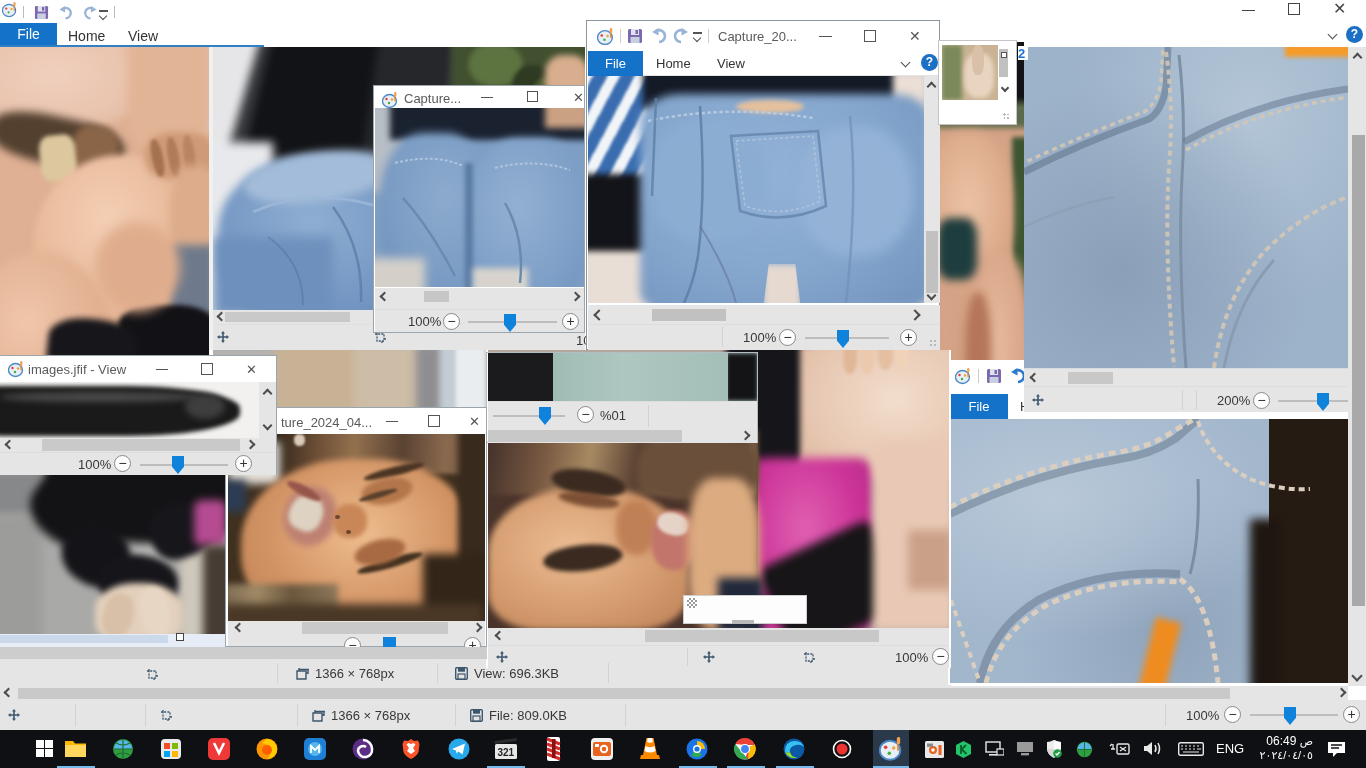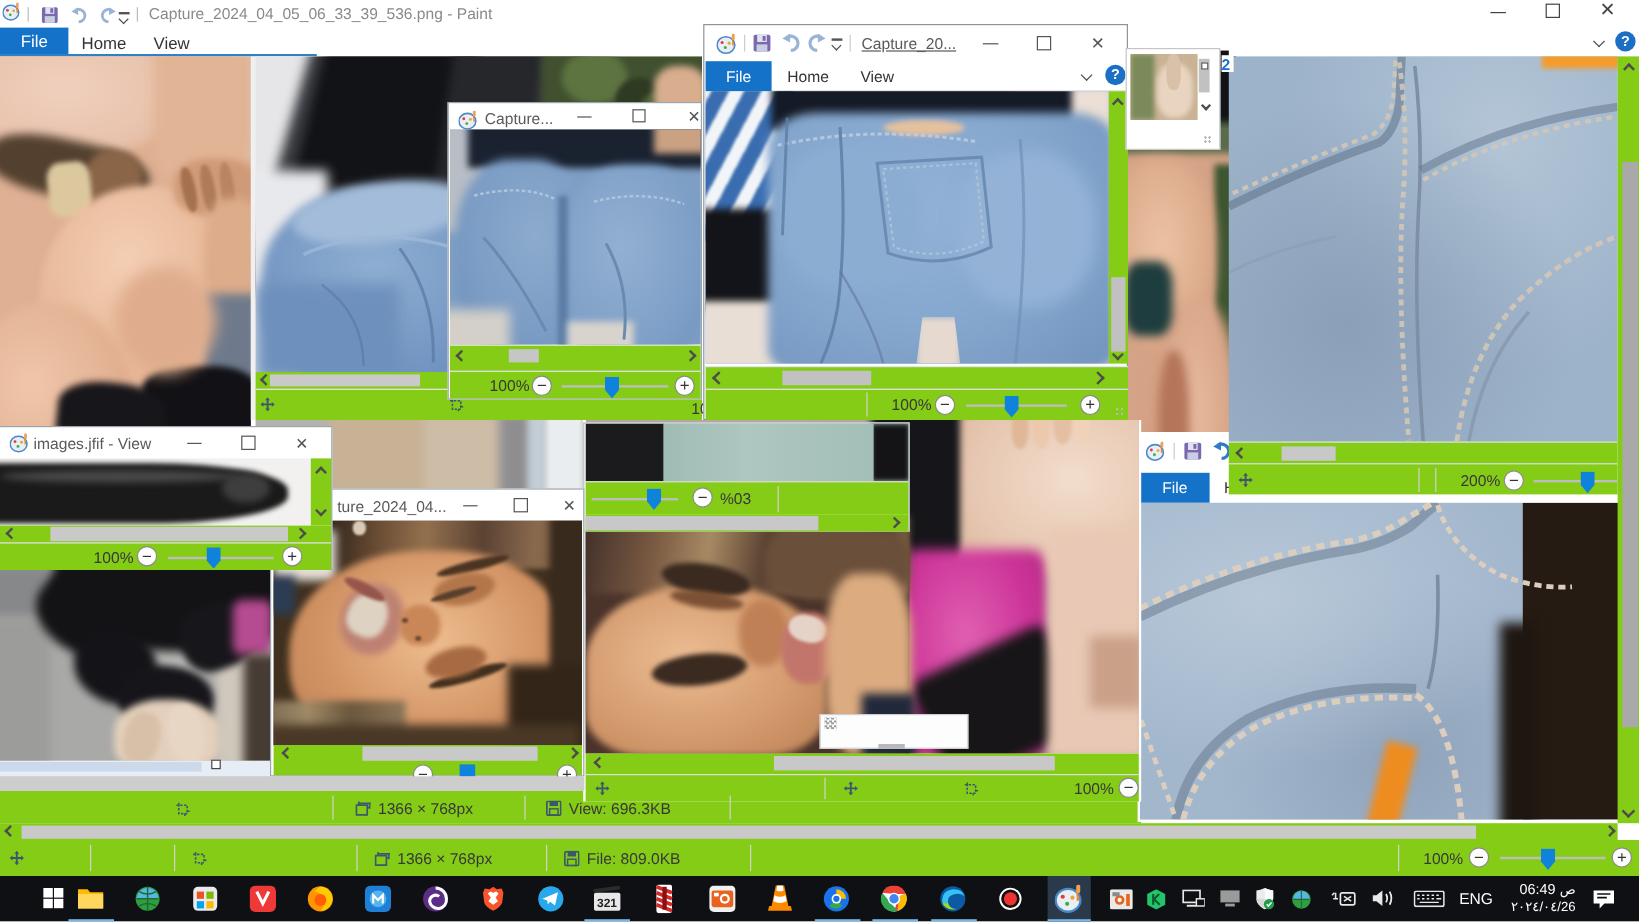--- a/index.html
+++ b/index.html
@@ -1,19 +1,19 @@
 <!DOCTYPE html>
 <html><head>
 <meta charset="utf-8">
 <style>
 * { margin:0; padding:0; box-sizing:border-box; }
 html,body { width:1366px; height:768px; overflow:hidden; font-family:"Liberation Sans", sans-serif; background:#fff; }
 .abs { position:absolute; }
 #root { position:relative; width:1366px; height:768px; overflow:hidden; }
-.f0 { background:#84cc16; }
+.f0 { background:#e5e5e5; }
 .titletxt { font-size:13px; color:#5a5a5a; white-space:nowrap; }
 
 .chev { width:8px; height:8px; border-style:solid; border-color:#4d4d4d; border-width:0 0 2px 2px; }
 .chl { transform:rotate(45deg); }   
 .chr { transform:rotate(225deg); } 
 .chu { transform:rotate(135deg); } 
 .chd { transform:rotate(-45deg);  }
 .zc { width:17px; height:17px; border:1.5px solid #8a8a8a; border-radius:50%; background:#fdfdfd; color:#333; font-size:14px; line-height:14px; text-align:center; }
 .sliderline { height:2px; background:#bdbdbd; }
 .sliderthumb { width:12px; height:18px; background:#0f83dc; clip-path:polygon(0 0,100% 0,100% 60%,50% 100%,0 60%); }
@@ -47,21 +47,20 @@
       <path d="M5 3 A6 6 0 0 1 14 8 A6 6 0 0 1 8 14" stroke="#9ab4d6" stroke-width="2.6" fill="none"></path>
       <path d="M7.5 0 L1 4 L7.5 7.5 Z" fill="#9ab4d6"></path>
     </svg>
 <svg class="abs" style="left:82px;top:6px;" width="16" height="14" viewBox="0 0 17 16">
       <path d="M12 3 A6 6 0 0 0 3 8 A6 6 0 0 0 9 14" stroke="#9ab4d6" stroke-width="2.6" fill="none"></path>
       <path d="M9.5 0 L16 4 L9.5 7.5 Z" fill="#9ab4d6"></path>
     </svg>
 <div class="abs" style="left:99px;top:10px;width:9px;height:2px;background:#555;"></div>
 <div class="abs chev chd" style="left:100px;top:13px;width:6px;height:6px;border-width:0 0 1.5px 1.5px;"></div>
 <div class="abs" style="left:114px;top:6px;width:1px;height:12px;background:#bbb;"></div>
-<div class="abs titletxt" style="left:124px;top:4px;color:#8a8a8a;">Capture_2024_04_05_06_33_39_536.png - Paint</div>
 <div class="abs" style="left:68px;top:28px;font-size:14px;color:#333;">Home</div>
 <div class="abs" style="left:128px;top:28px;font-size:14px;color:#333;">View</div>
 
 <div class="abs" style="left:1242px;top:10px;width:13px;height:1px;background:#444;"></div>
 <div class="abs" style="left:1288px;top:3px;width:12px;height:12px;border:1px solid #444;"></div>
 <div class="abs" style="left:1333px;top:2px;width:14px;height:14px;color:#444;font-size:16px;line-height:14px;">✕</div>
 
 <div class="abs" id="photo-left" style="left:0;top:47px;width:209px;height:308px;background:#dfb093;overflow:hidden;">
   <div class="abs" style="left:-25px;top:-20px;width:175px;height:105px;background:radial-gradient(ellipse at 45% 45%,#f0d0be 0%,#e9c4ae 55%,#e0b49a 100%);border-radius:0 0 50% 30%;filter:blur(4px);"></div>
   <div class="abs" style="left:190px;top:-5px;width:25px;height:90px;background:#cad1d9;filter:blur(2.5px);"></div>
@@ -213,21 +212,21 @@
         <path d="M5 3 A6 6 0 0 1 14 8 A6 6 0 0 1 8 14" stroke="#9ab4d6" stroke-width="2.6" fill="none"></path>
         <path d="M7.5 0 L1 4 L7.5 7.5 Z" fill="#9ab4d6"></path>
       </svg>
   <svg class="abs" style="left:85px;top:7px;" width="17" height="16" viewBox="0 0 17 16">
         <path d="M12 3 A6 6 0 0 0 3 8 A6 6 0 0 0 9 14" stroke="#9ab4d6" stroke-width="2.6" fill="none"></path>
         <path d="M9.5 0 L16 4 L9.5 7.5 Z" fill="#9ab4d6"></path>
       </svg>
   <div class="abs" style="left:106px;top:11px;width:9px;height:2px;background:#555;"></div>
   <div class="abs chev chd" style="left:107px;top:14px;width:6px;height:6px;border-width:0 0 1.5px 1.5px;"></div>
   <div class="abs" style="left:121px;top:8px;width:1px;height:14px;background:#ccc;"></div>
-  <div class="abs titletxt" style="left:131px;top:8px;text-decoration:underline;">Capture_20...</div>
+  <div class="abs titletxt" style="left:131px;top:8px;">Capture_20...</div>
   <div class="abs" style="left:232px;top:15px;width:13px;height:1px;background:#555;"></div>
   <div class="abs" style="left:277px;top:9px;width:12px;height:12px;border:1px solid #555;"></div>
   <div class="abs" style="left:322px;top:7px;color:#555;font-size:14px;">✕</div>
 
   <div class="abs" style="left:1px;top:30px;width:352px;height:25px;background:#fff;border-bottom:1px solid #e4e4e4;"></div>
   <div class="abs" style="left:1px;top:30px;width:55px;height:25px;background:#1472c8;color:#fff;font-size:13px;text-align:center;line-height:25px;">File</div>
   <div class="abs" style="left:69px;top:35px;font-size:13px;color:#333;">Home</div>
   <div class="abs" style="left:130px;top:35px;font-size:13px;color:#333;">View</div>
   <div class="abs chev chd" style="left:315px;top:38px;width:7px;height:7px;border-width:0 0 1.5px 1.5px;"></div>
   <div class="abs" style="left:334px;top:33px;width:17px;height:17px;border-radius:50%;background:#1b6fc4;color:#fff;font-size:12px;font-weight:bold;text-align:center;line-height:17px;">?</div>
@@ -408,21 +407,21 @@
 <div class="abs" id="winE2" style="left:486px;top:352px;width:272px;height:91px;background:#fff;border:1px solid #b5bdc4;">
   <div class="abs" style="left:1px;top:0;width:269px;height:48px;overflow:hidden;background:#a7c2bb;">
     <div class="abs" style="left:0;top:0;width:65px;height:48px;background:#1b1b1d;"></div>
     <div class="abs" style="left:238px;top:0;width:32px;height:48px;background:#141416;filter:blur(2px);"></div>
     <div class="abs" style="left:65px;top:0;width:175px;height:48px;background:linear-gradient(90deg,#9fbcb4 0%,#aec7c0 40%,#a3bfb8 100%);"></div>
   </div>
   <div class="abs f0" style="left:1px;top:48px;width:269px;height:28px;border-top:1px solid #ddd;">
     <div class="abs sliderline" style="left:5px;top:13px;width:72px;"></div>
     <div class="abs sliderthumb" style="left:51px;top:5px;"></div>
     <div class="abs zc" style="left:89px;top:4px;">−</div>
-    <div class="abs statxt" style="left:112px;top:6px;">%03</div>
+    <div class="abs statxt" style="left:112px;top:6px;">%01</div>
     <div class="abs divider" style="left:160px;top:3px;height:22px;"></div>
   </div>
   <div class="abs f0" style="left:1px;top:76px;width:269px;height:14px;">
     <div class="abs" style="left:0px;top:1px;width:194px;height:12px;background:#c8c8c8;"></div>
     <div class="abs chev chr" style="left:254px;top:3px;width:7px;height:7px;"></div>
   </div>
 </div>
 
 <div class="abs" id="winD" style="left:225px;top:407px;width:262px;height:240px;background:#fff;border:1px solid #9aa5ad;">
   <div class="abs titletxt" style="left:55px;top:7px;">ture_2024_04...</div>
@@ -752,20 +751,20 @@
   <svg class="abs" style="left:1143px;top:10px;" width="19" height="17" viewBox="0 0 19 17">
         <path d="M1 6 H4 L9 2 V15 L4 11 H1 Z" fill="#e8e8e8"></path>
         <path d="M12 5 Q14 8.5 12 12 M15 3 Q18 8.5 15 14" stroke="#e8e8e8" stroke-width="1.5" fill="none"></path>
       </svg>
   <svg class="abs" style="left:1178px;top:12px;" width="26" height="14" viewBox="0 0 26 14">
         <rect x="0.7" y="0.7" width="24.6" height="12.6" rx="1.5" fill="none" stroke="#e8e8e8" stroke-width="1.4"></rect>
         <path d="M3 4 H5 M7 4 H9 M11 4 H13 M15 4 H17 M19 4 H21 M3 7 H5 M7 7 H9 M11 7 H13 M15 7 H17 M19 7 H23 M5 10 H21" stroke="#e8e8e8" stroke-width="1.2"></path>
       </svg>
   <div class="abs" style="left:1216px;top:11px;color:#fff;font-size:13px;">ENG</div>
   <div class="abs" style="left:1251px;top:4px;width:62px;color:#fff;font-size:12px;text-align:right;">06:49 <span style="font-size:11px;">ص</span></div>
-  <div class="abs" style="left:1251px;top:19px;width:62px;color:#fff;font-size:11px;text-align:right;letter-spacing:0.5px;">٢٠٢٤/٠٤/26</div>
+  <div class="abs" style="left:1251px;top:19px;width:62px;color:#fff;font-size:11px;text-align:right;letter-spacing:0.5px;">٢٠٢٤/٠٤/٠٥</div>
   <svg class="abs" style="left:1327px;top:11px;" width="19" height="17" viewBox="0 0 19 17">
         <path d="M1 1 H18 V12 H10 L6 16 V12 H1 Z" fill="#fff"></path>
         <path d="M4 4 H15 M4 7 H12" stroke="#0e1014" stroke-width="1.3"></path>
       </svg>
 </div>
 
 </div>
 
 </body></html>

